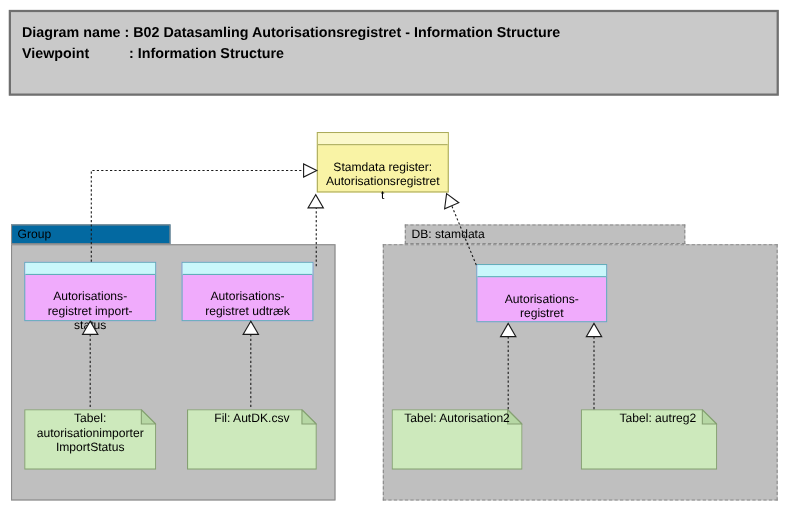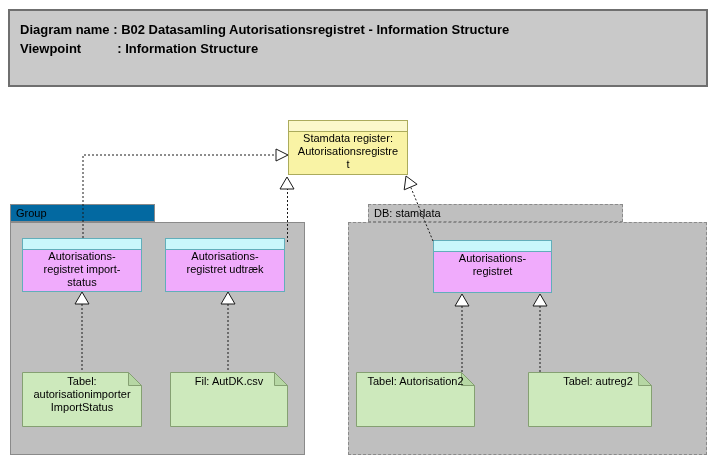--- a/index.html
+++ b/index.html
@@ -27,21 +27,21 @@
   .db-tab {
     position:absolute; background:#BFBFBF; border:1px dashed #8A8A8A;
     font-size:11px; line-height:17px; padding-left:5px;
   }
   .db-body { position:absolute; background:#BFBFBF; border:1px dashed #8A8A8A; }
   
   .obj { position:absolute; border:1px solid #62AEBA; background:#f0abfc; }
   .obj .band { height:11px; background:#C9F7FB; border-bottom:1px solid #62AEBA; }
   .obj.yellow { border-color:#ABAB5C; background:#F9F3A5; }
   .obj.yellow .band { background:#FBF8CB; border-bottom-color:#ABAB5C; }
-  .obj-text { text-align:center; font-size:11px; line-height:13px; padding-top:0; }
+  .obj-text { text-align:center; font-size:11px; line-height:13px; padding-top:14px; }
   .obj-text span { display:block; }
   
   .note { position:absolute; }
   .note svg { position:absolute; left:0; top:0; }
   .note-text {
     position:relative; text-align:center; font-size:11px; line-height:13px;
     padding-top:3px; z-index:1;
   }
   .note-text span { display:block; }
   .connectors { position:absolute; left:0; top:0; pointer-events:none; z-index:5; }
@@ -64,21 +64,21 @@
 
   <div class="db-tab" style="left:368px; top:204px; width:255px; height:18px;">
     <span class="tab-label">DB: stamdata</span>
   </div>
   <div class="db-body" style="left:348px; top:222px; width:359px; height:233px;"></div>
 
   <div class="obj yellow" style="left:288px; top:120px; width:120px; height:55px;">
     <div class="band"></div>
     <div class="obj-text">
       <span>Stamdata register:</span>
-      <span>Autorisationsregistre</span>
+      <span>Autorisationsregistret</span>
       <span>t</span>
     </div>
   </div>
 
   <div class="obj" style="left:22px; top:238px; width:120px; height:54px;">
     <div class="band"></div>
     <div class="obj-text">
       <span>Autorisations-</span>
       <span>registret import-</span>
       <span>status</span>

